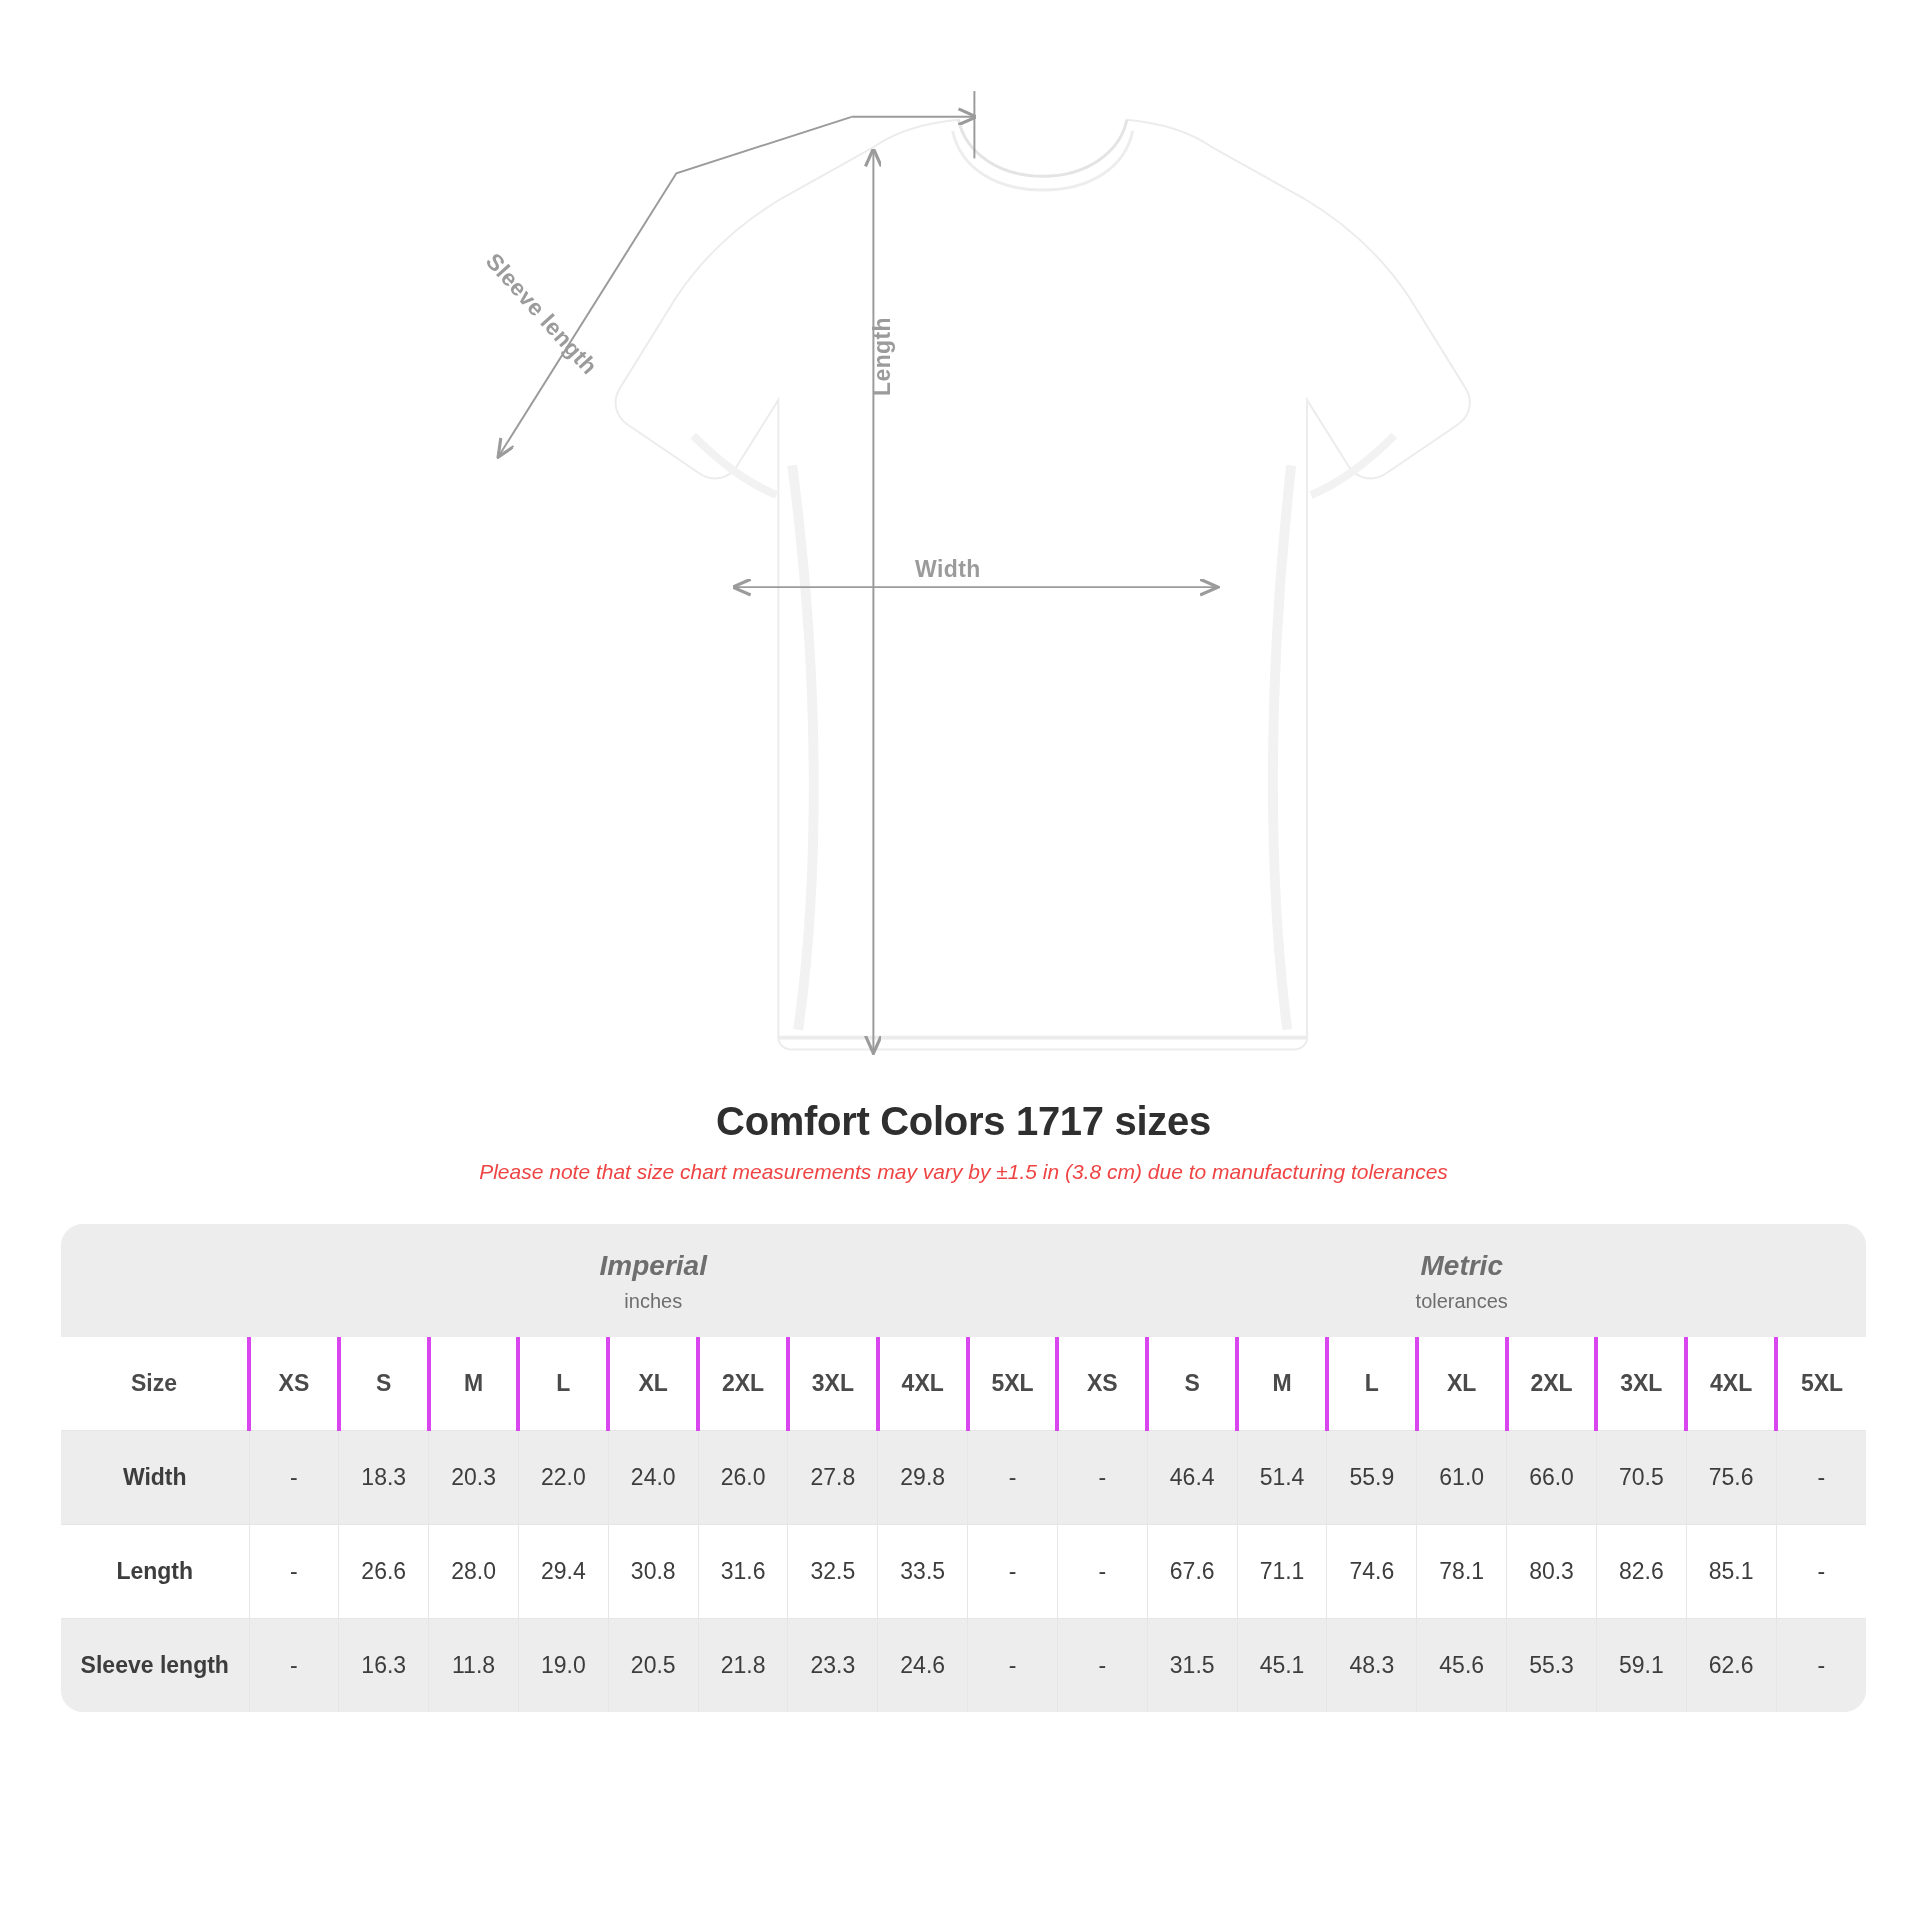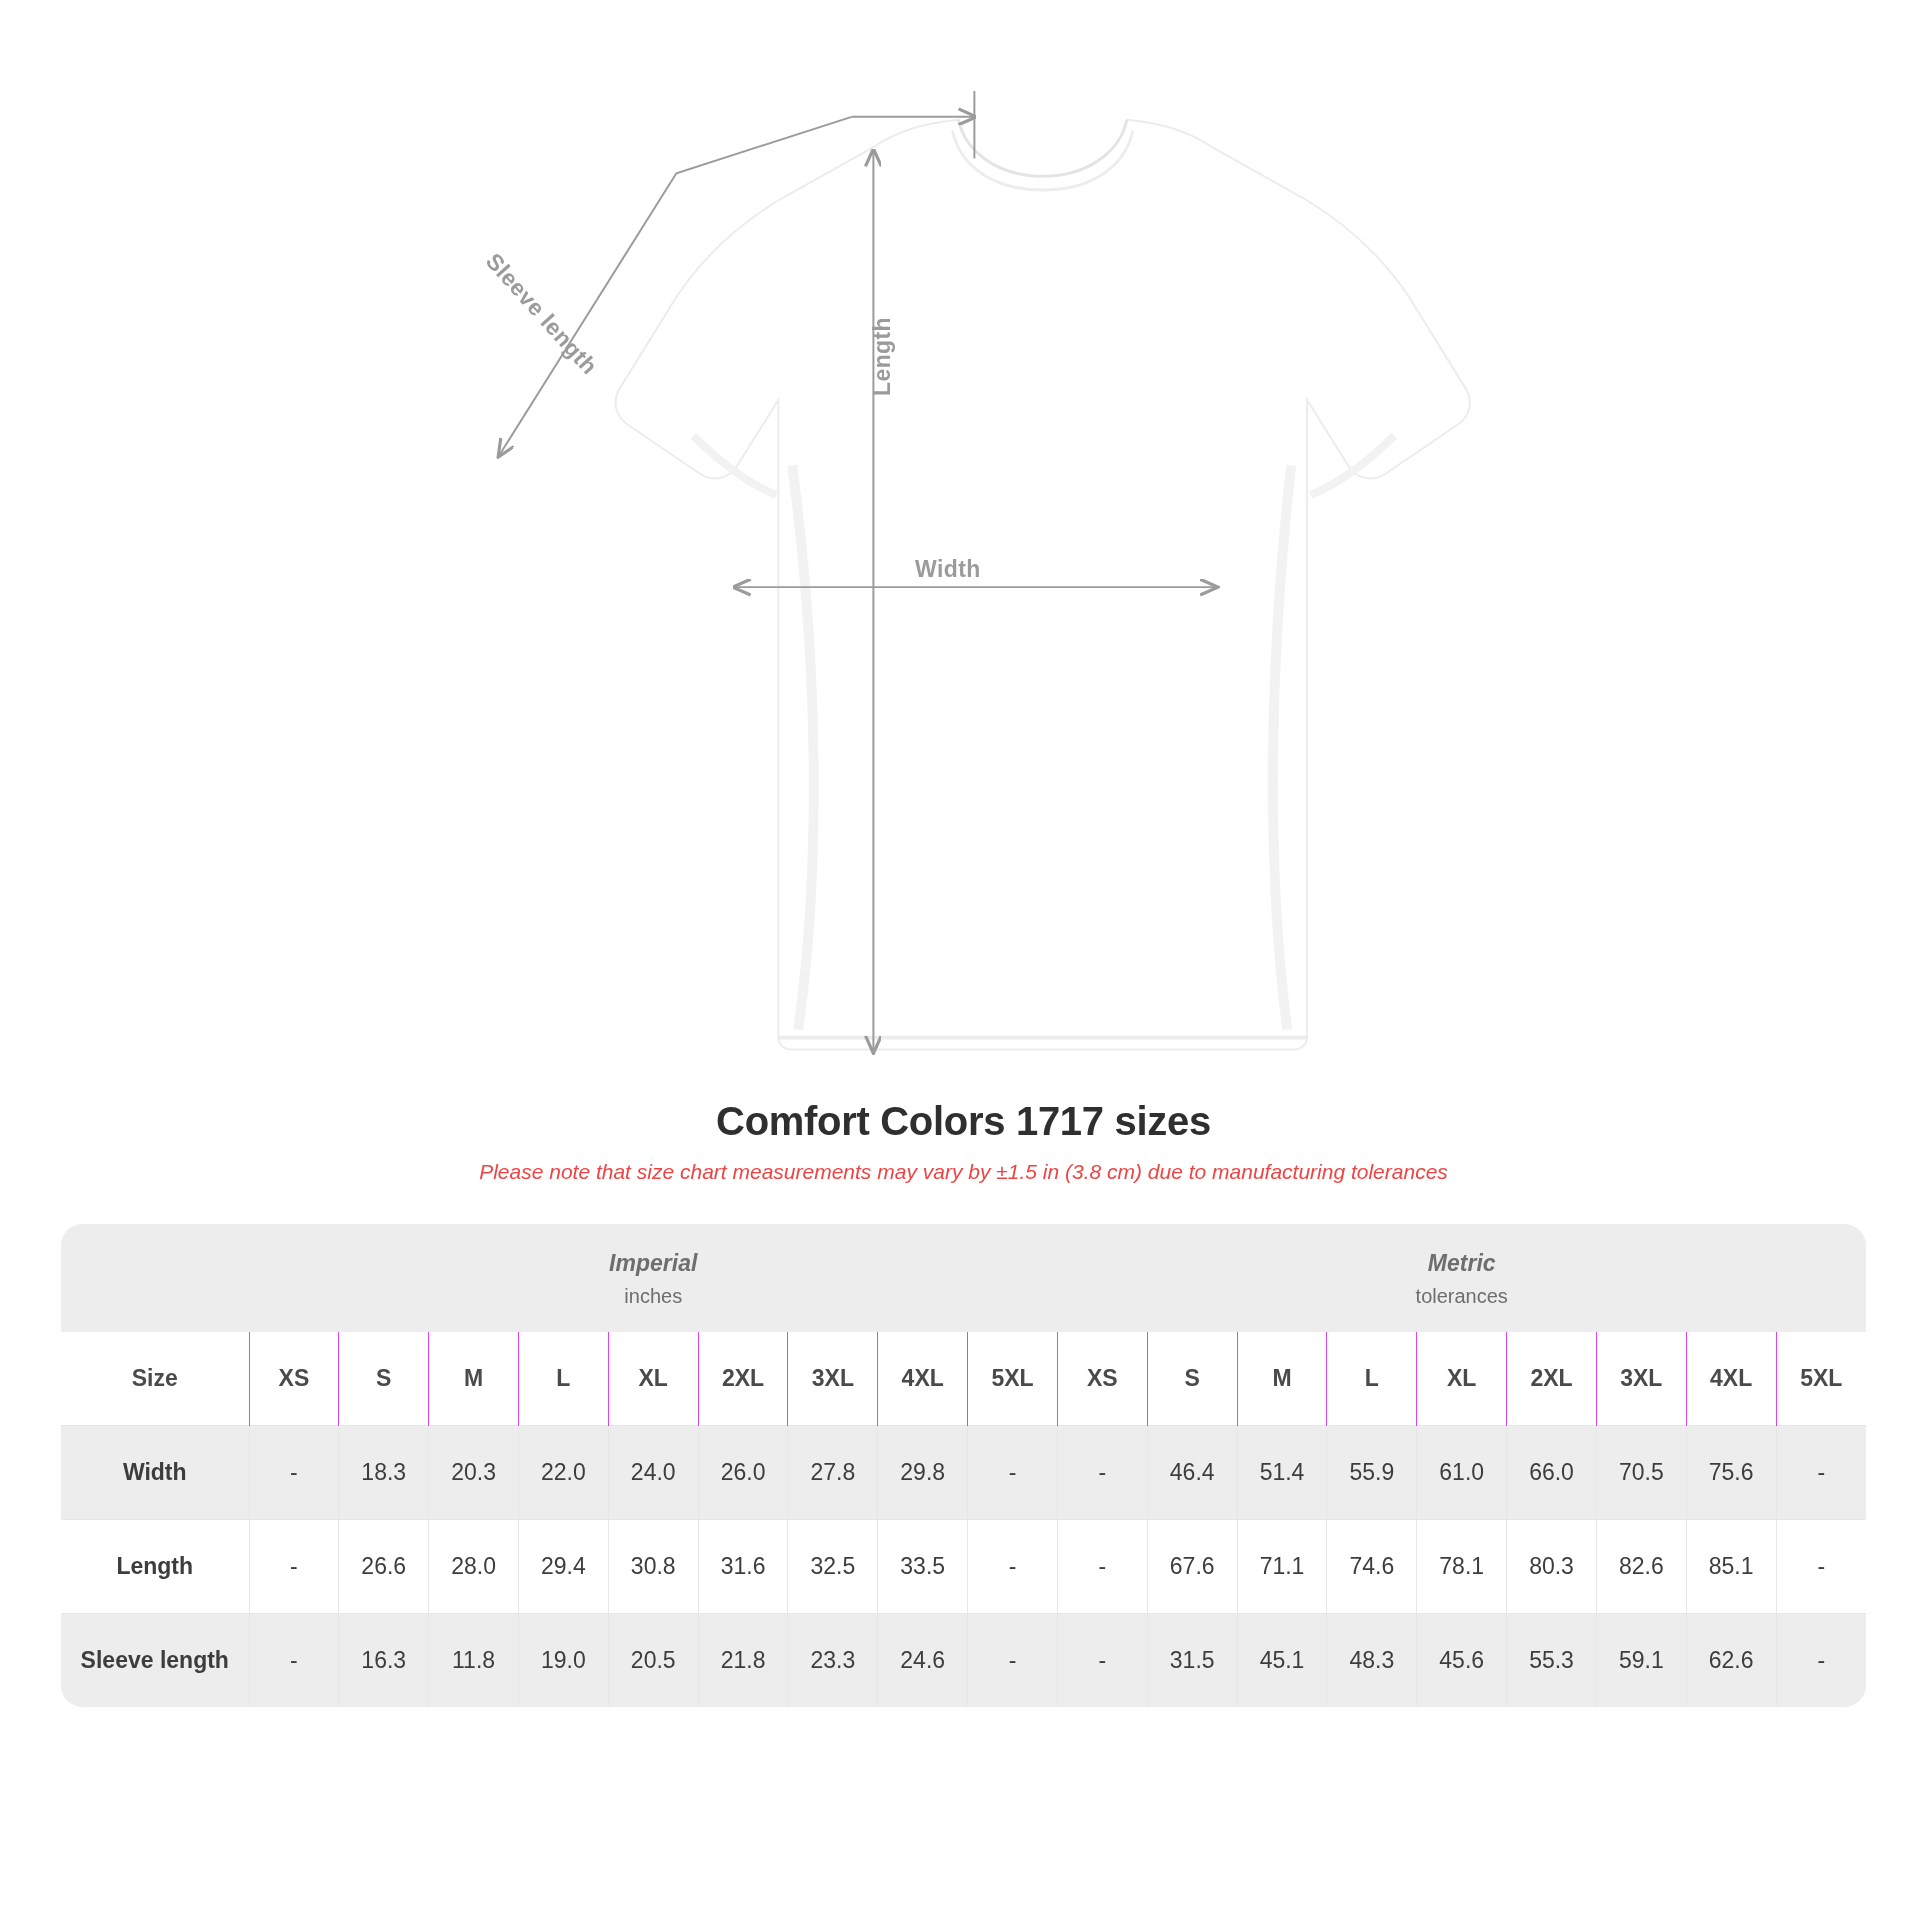--- a/index.html
+++ b/index.html
@@ -74,38 +74,38 @@
     text-align: center;
     vertical-align: middle;
   }
 
   .unit-row td {
     background: #ededed;
     padding: 26px 0 24px 0;
     border: none;
   }
   .unit-name {
-    font-size: 23px;
+    font-size: 28px;
     font-weight: bold;
     font-style: italic;
     color: #6e6e6e;
   }
   .unit-sub {
     font-size: 20px;
     color: #6e6e6e;
     margin-top: 8px;
   }
 
   .head-row td {
     background: #ffffff;
     font-size: 23px;
     font-weight: bold;
     color: #4a4a4a;
     height: 91px;
-    border-right: 1px solid #d946ef;
+    border-right: 4px solid #d946ef;
   }
   .head-row td:last-child { border-right: none; }
 
   .data-row td {
     height: 91px;
     font-size: 23px;
     color: #3d3d3d;
     border-right: 1px solid #e6e6e6;
     border-top: 1px solid #e6e6e6;
   }

